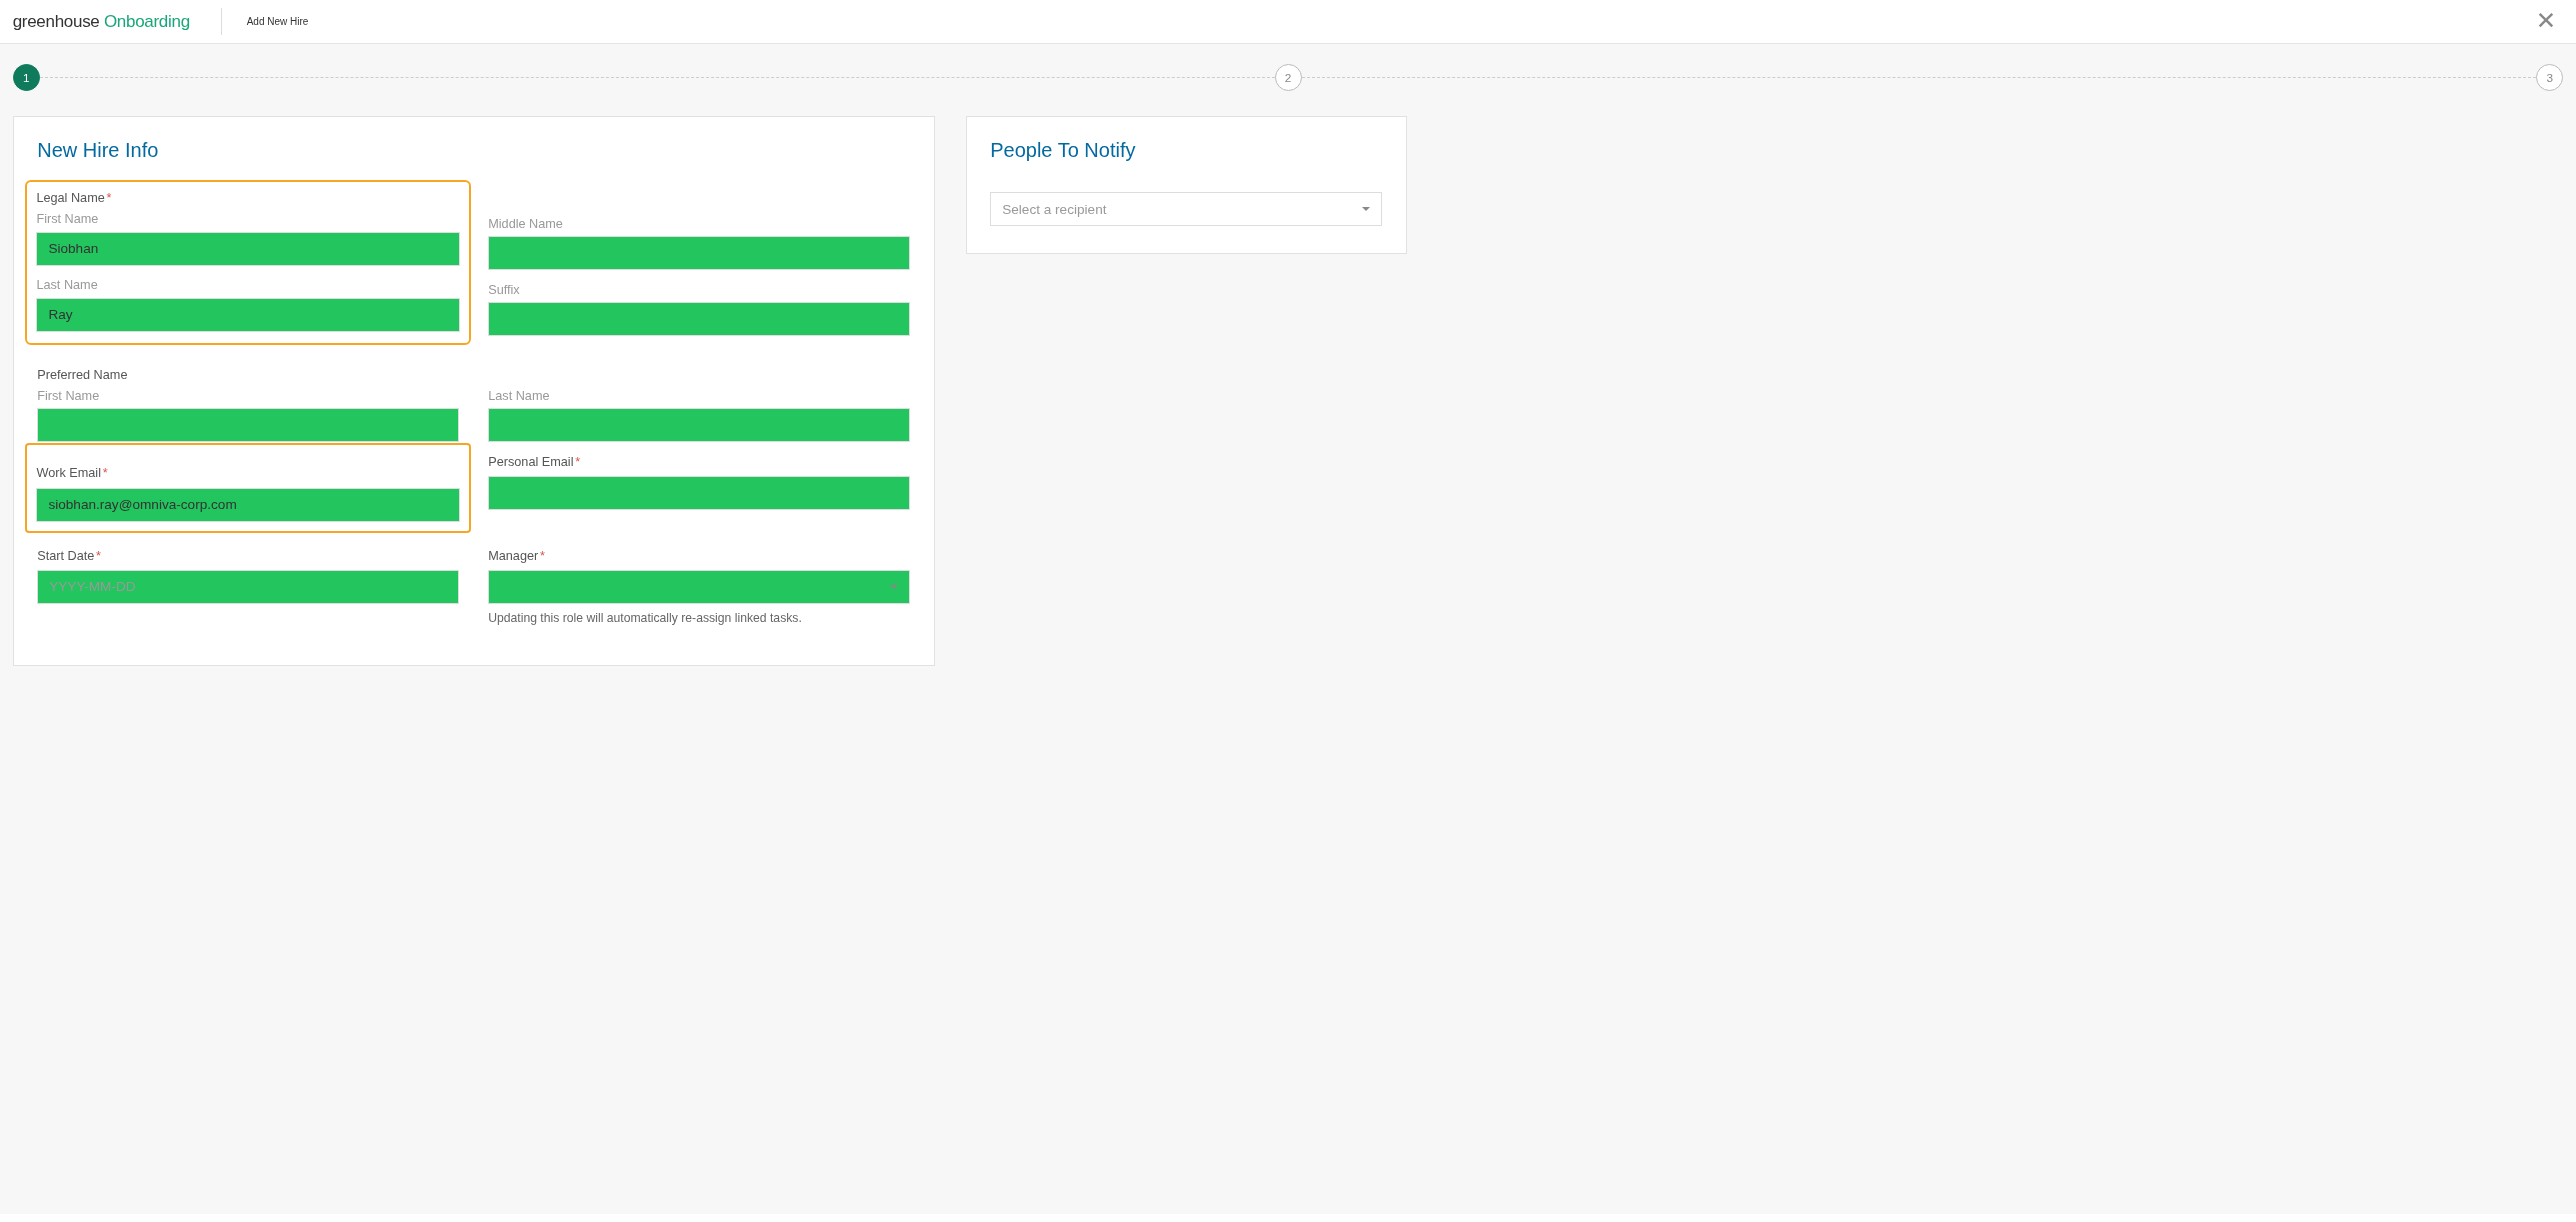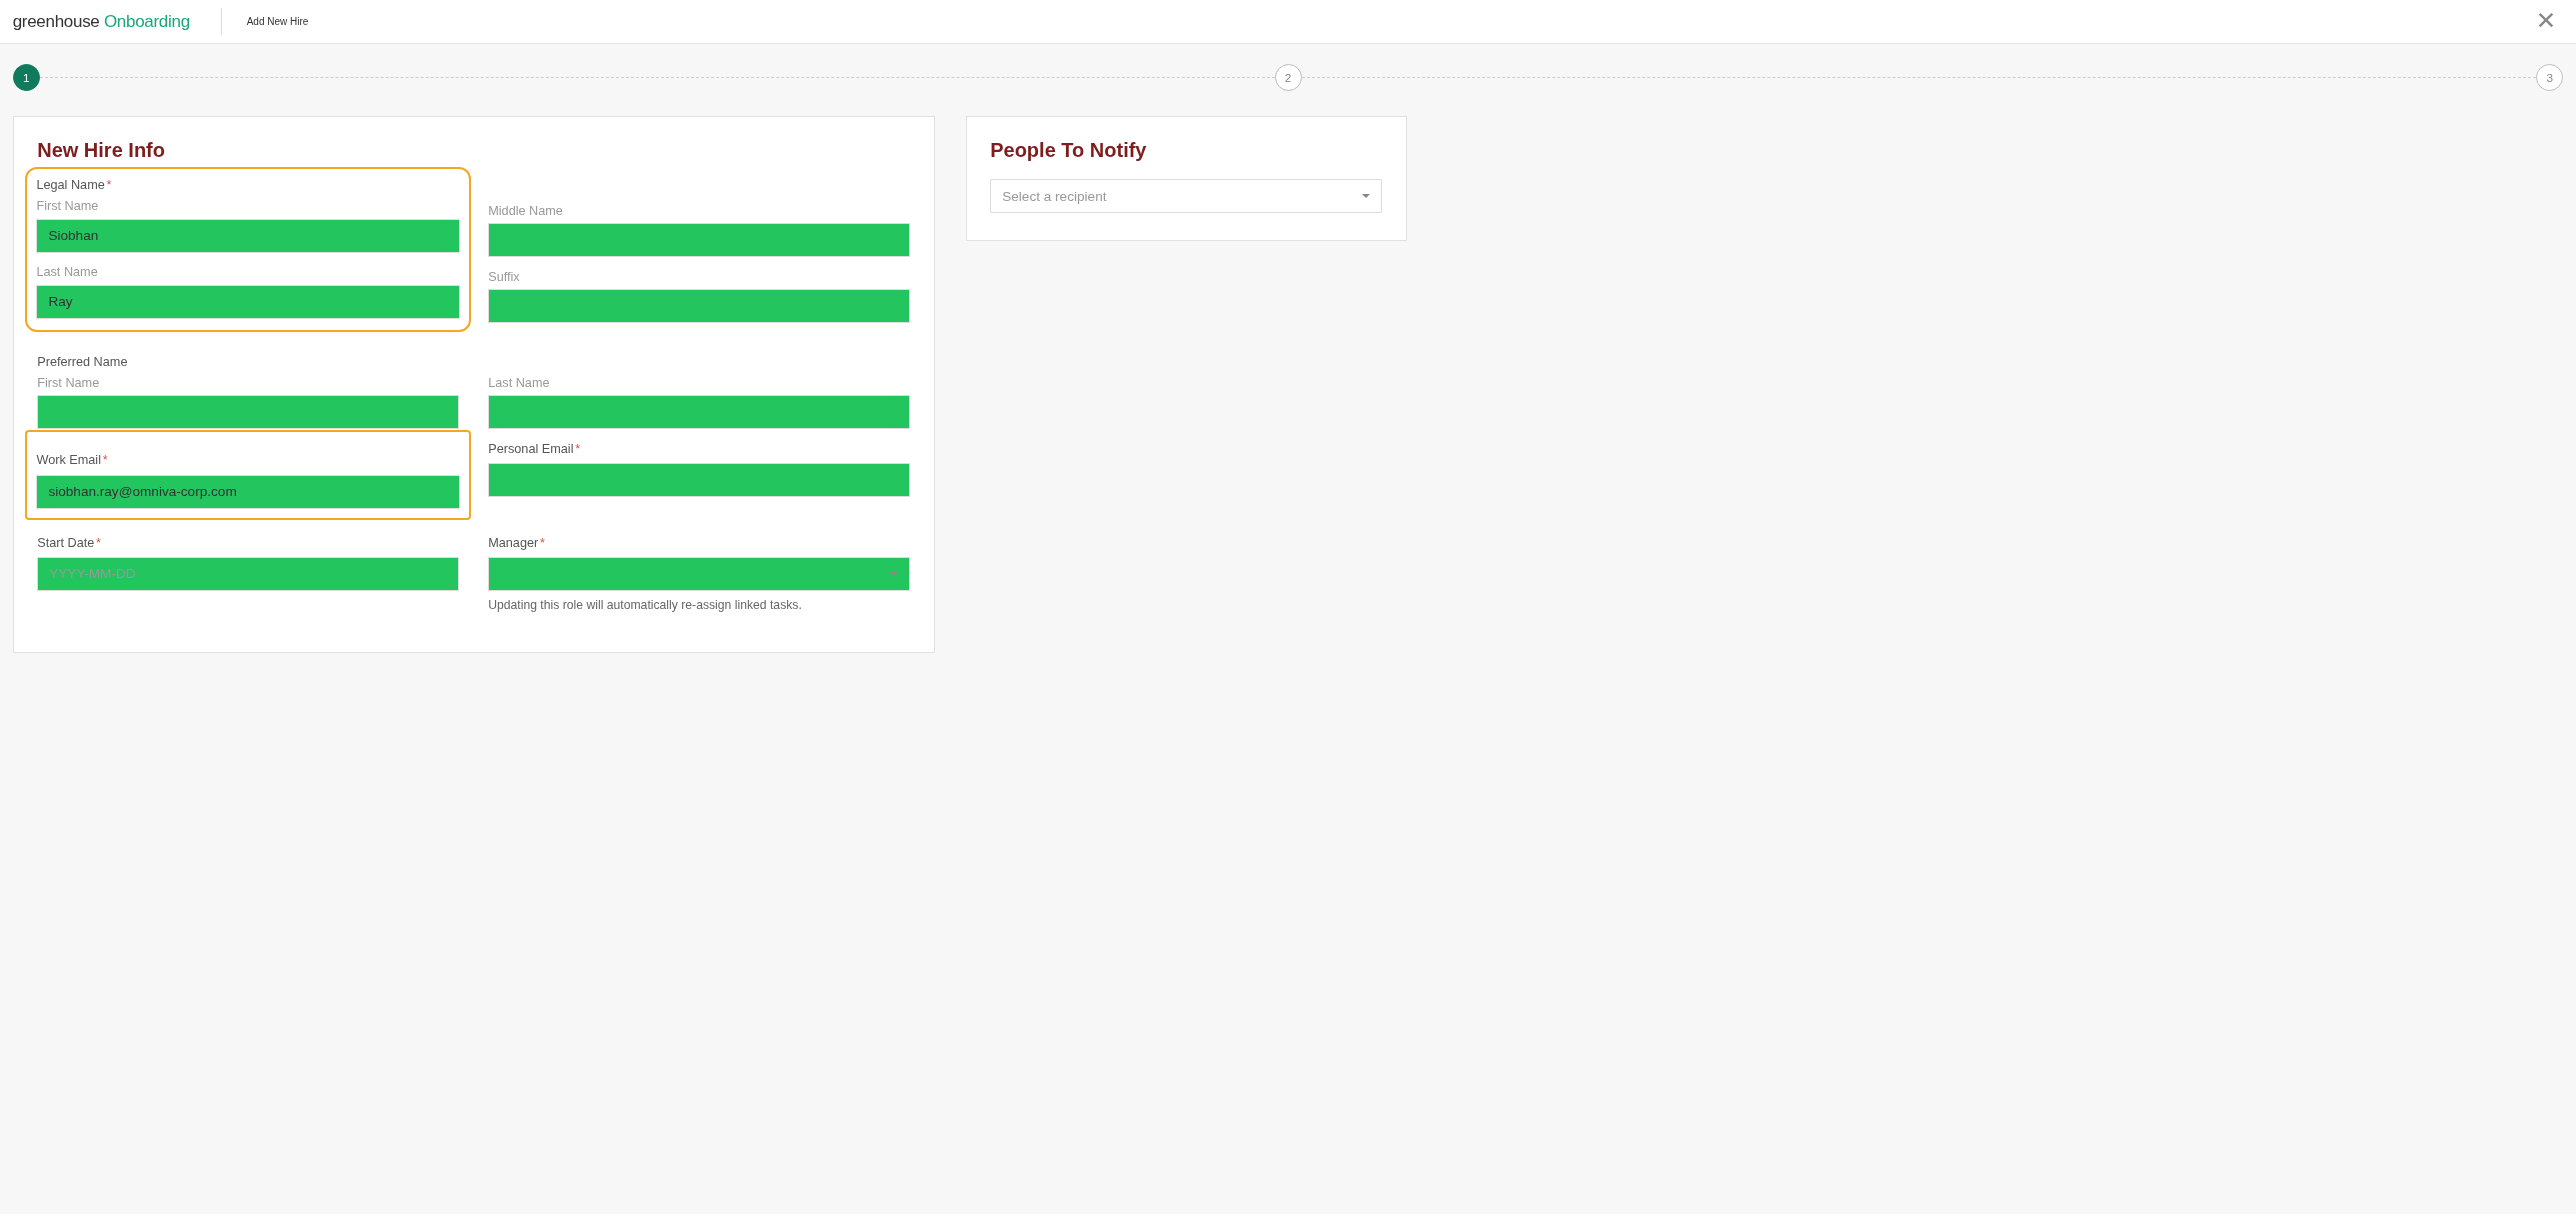--- a/index.html
+++ b/index.html
@@ -87,23 +87,23 @@
   }
   .card {
     background: #fff;
     border: 0.9px solid #e1e1e1;
     padding: 22px 23.5px 27px 23.5px;
   }
   .card.main { flex: 1; max-width: 922px; }
   .card.side { width: 441px; }
   .card-title {
     font-size: 20px;
-    color: #7f1d1d;
-    font-weight: 700;
-    margin-bottom: 17px;
+    color: #0369a1;
+    font-weight: 400;
+    margin-bottom: 30px;
   }
   .section-label {
     font-size: 12.7px;
     color: #555;
     margin-bottom: 7.2px;
   }
   .field-label {
     font-size: 12.7px;
     color: #999;
     margin-bottom: 5.4px;
@@ -138,21 +138,21 @@
   }
   .grid2 {
     display: grid;
     grid-template-columns: 1fr 1fr;
     column-gap: 29px;
     row-gap: 0;
   }
   .field-block { margin-bottom: 12.7px; }
   .highlight-box {
     border: 2.7px solid #f5a623;
-    border-radius: 12px;
+    border-radius: 6px;
     padding: 9px 9px 11px 9px;
     margin: -11.8px -11.8px 9px -11.8px;
   }
   .highlight-inline {
     border: 2.7px solid #f5a623;
     border-radius: 4px;
     padding: 21px 9px 9px 9px;
     margin: -11.8px -11.8px 16px -11.8px;
   }
   .helper-text {

